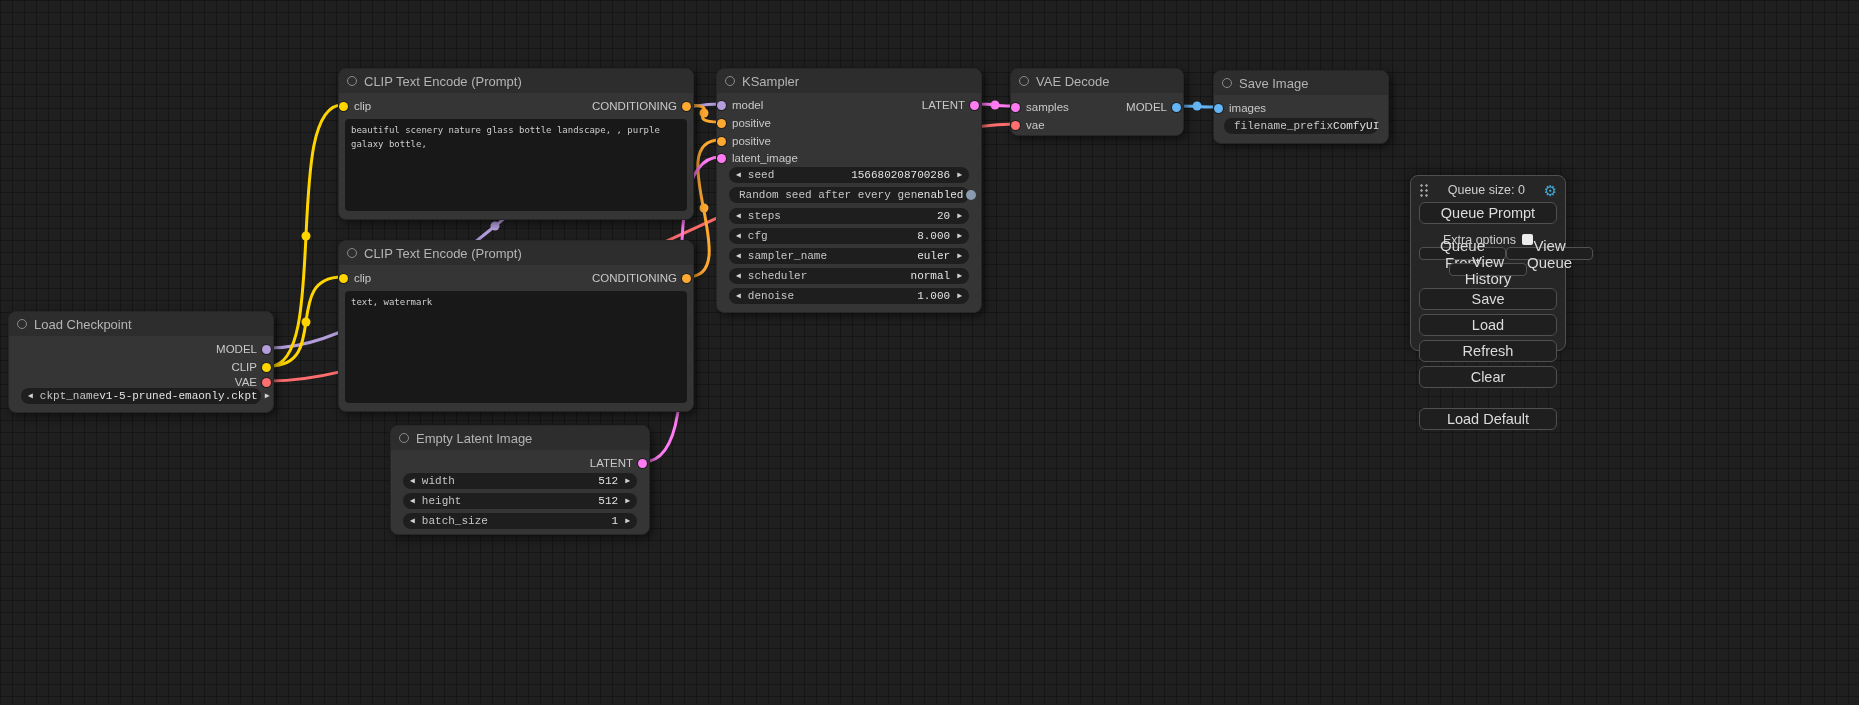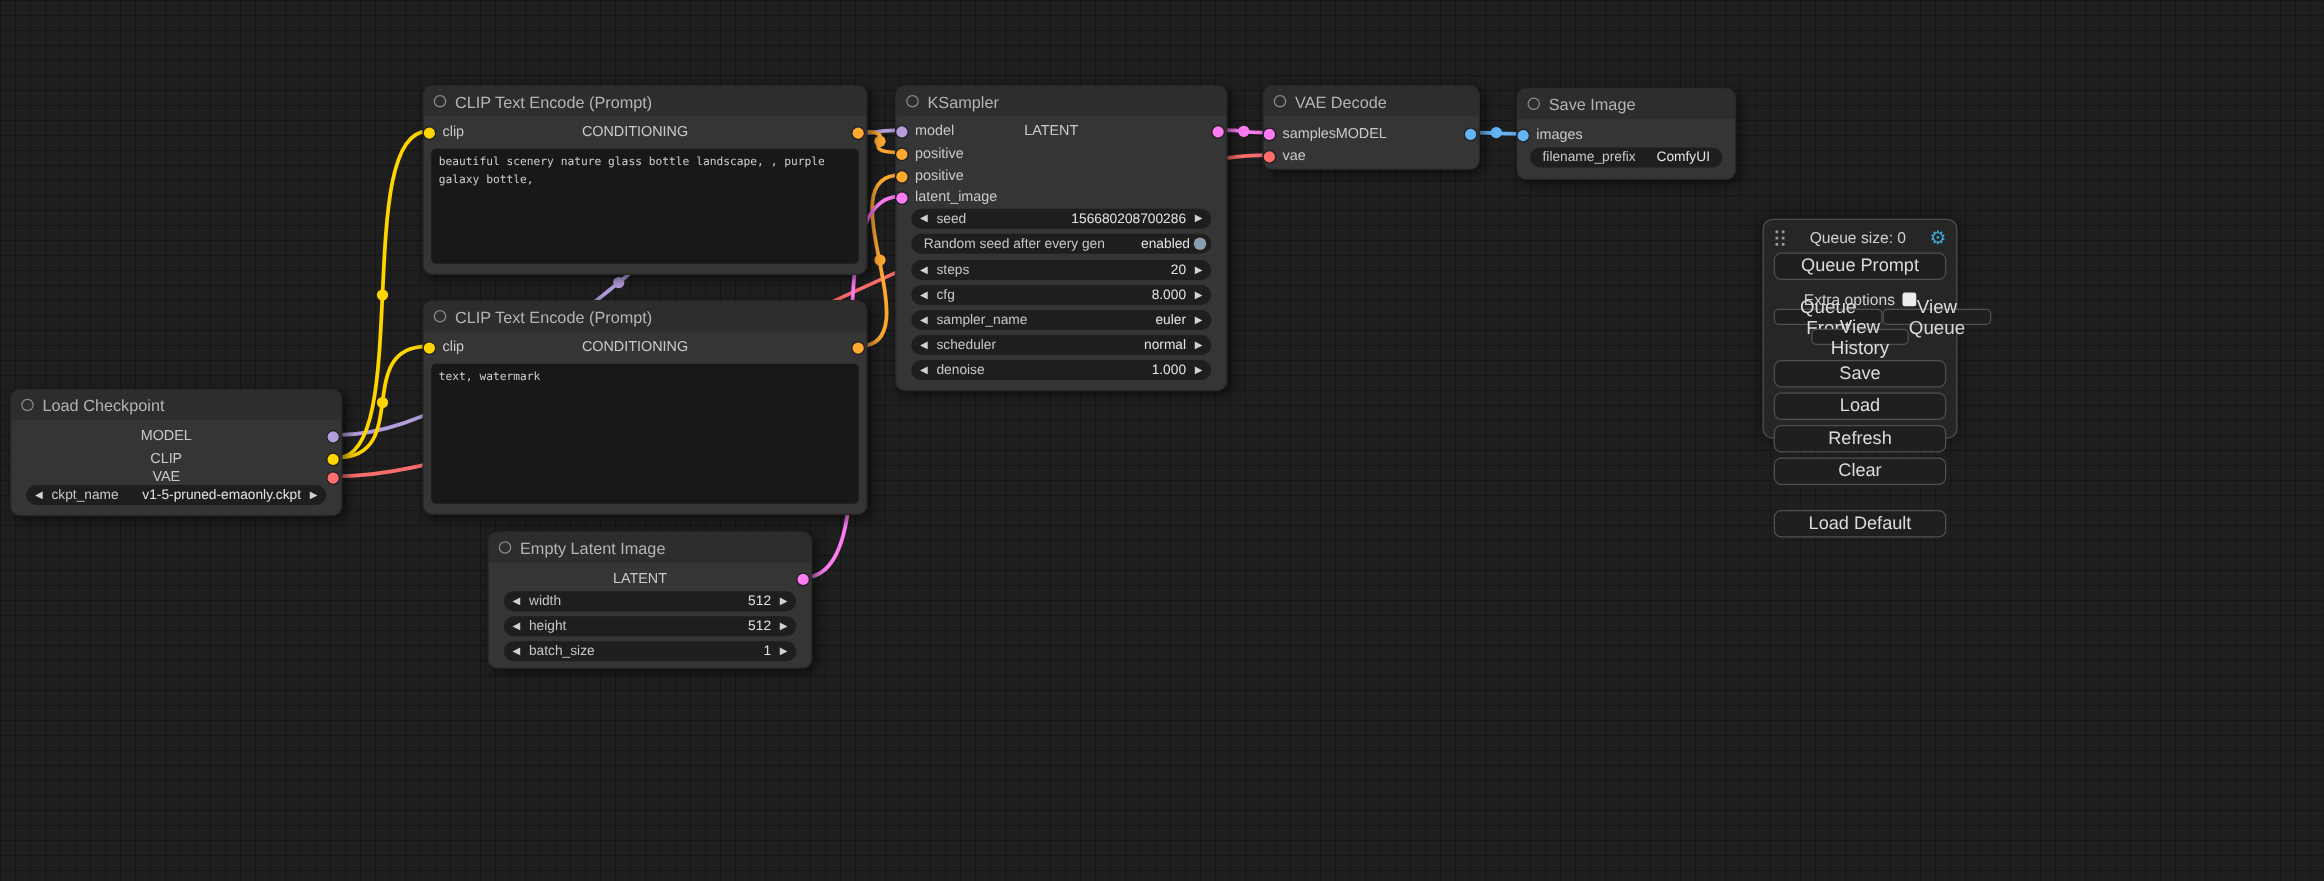--- a/index.html
+++ b/index.html
@@ -24,31 +24,31 @@
     position:absolute; top:0; left:0; right:0; height:24px;
     background:#2d2d2d; border-radius:7px 7px 0 0;
     display:flex; align-items:center; gap:7px; padding-left:8px;
     color:#b4b4b4; font-size:13px; white-space:nowrap; overflow:hidden;
   }
   .collapse-dot { width:10px; height:10px; border-radius:50%; border:1.5px solid #8b8b8b; flex:none; }
 
   .slot { position:absolute; left:0; right:0; height:16px; display:flex; align-items:center;
           font-size:11.5px; color:#c9c9c9; }
   .slot.in  { padding-left:15px; justify-content:flex-start; }
-  .slot.out { padding-right:16px; justify-content:center; }
+  .slot.out { padding-right:16px; justify-content:flex-end; }
   .dot { position:absolute; width:9px; height:9px; border-radius:50%; top:3.5px;
          box-shadow:0 0 0 1px rgba(0,0,0,0.4); }
   .slot.in  .dot { left:0; }
   .slot.out .dot { right:2px; }
 
   .widget {
     position:absolute; left:12px; right:12px; height:16px;
     background:#1e1e1e; border-radius:8px;
     display:flex; align-items:center; padding:0 7px;
-    font-size:11px; color:#c6c6c6; white-space:nowrap;
+    font-size:11px; color:#c6c6c6; white-space:nowrap;font-family:Liberation Mono, monospace;
   }
   .widget .arrow { font-size:8px; color:#d2d2d2; line-height:1; flex:none; }
   .widget .wlabel { margin-left:7px; }
   .widget .wspace { flex:1; }
   .widget .wvalue { margin-right:7px; color:#e2e2e2; }
   .widget.noarrow .wlabel { margin-left:3px; }
   .widget.noarrow .wvalue { margin-right:3px; }
   .knob { width:10px; height:10px; border-radius:50%; background:var(--c-toggle-on); flex:none; margin-right:-3px; }
 
   .prompt-box {

